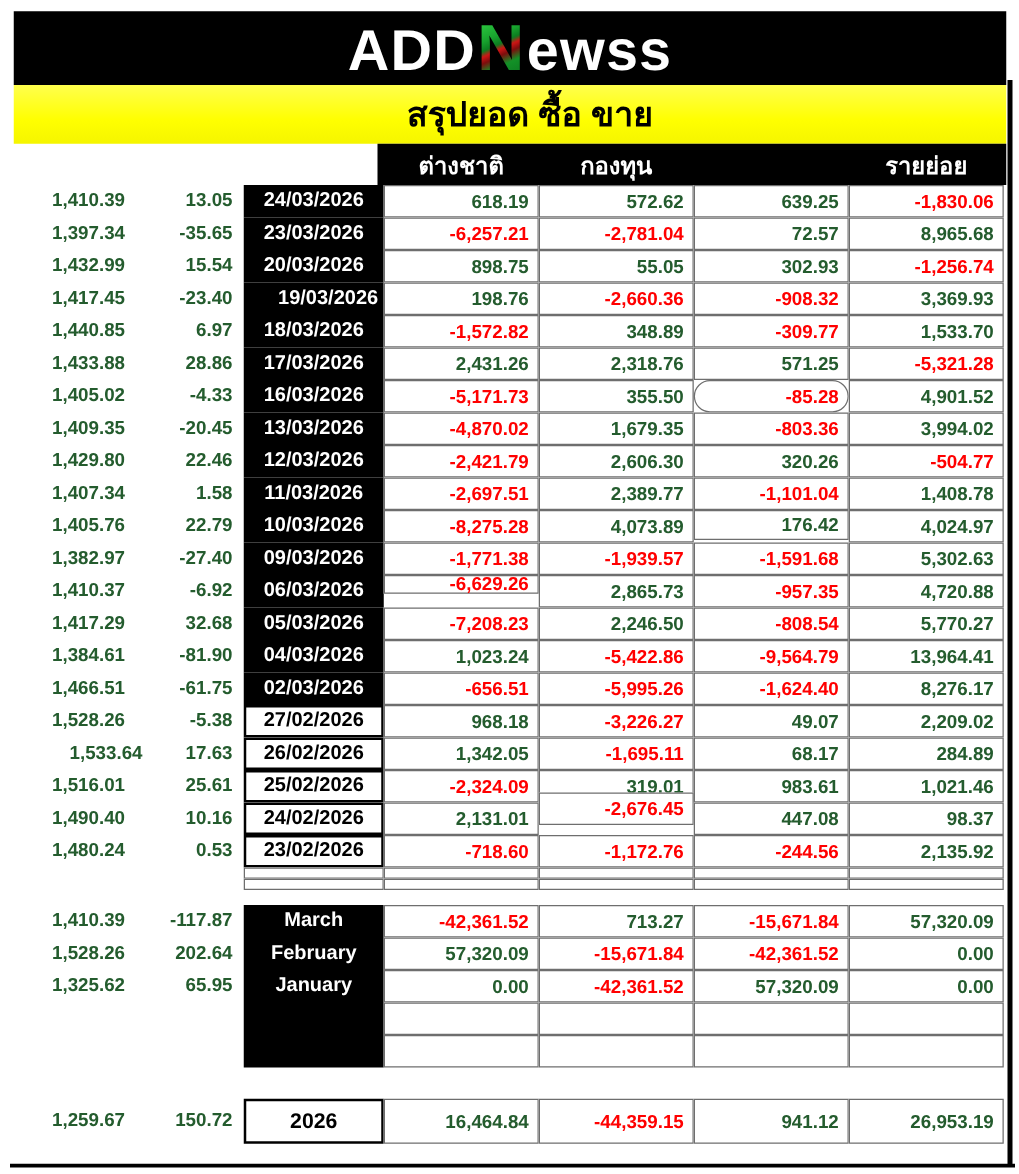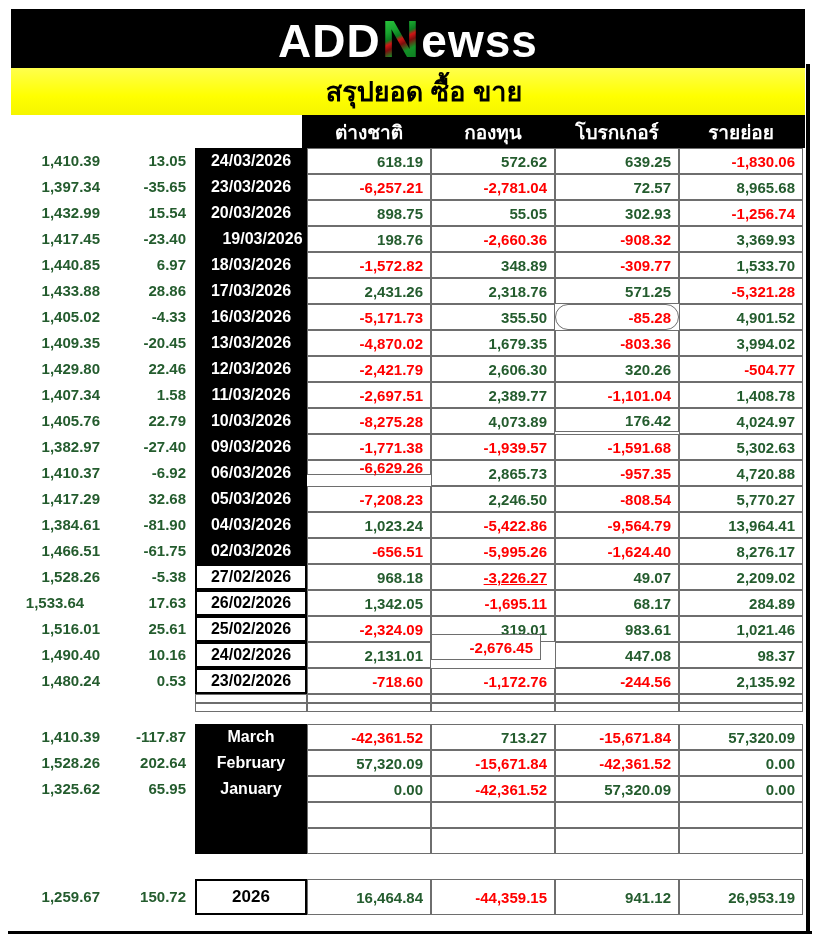--- a/index.html
+++ b/index.html
@@ -61,21 +61,20 @@
     <span class="logo-text"><span>ADD</span><span class="logo-n">N</span><span>ewss</span></span>
   </div>
 
   <div class="title-bar">
     <span class="title-text">สรุปยอด ซื้อ ขาย</span>
   </div>
 
   <div class="col-header-band"></div>
   <span class="col-header" style="left:307px">ต่างชาติ</span>
   <span class="col-header" style="left:431px">กองทุน</span>
-  <span class="col-header" style="left:555px">โบรกเกอร์</span>
   <span class="col-header" style="left:679px">รายย่อย</span>
 
   <div id="rows-area">
       <div class="freecell pos" style="left: 10px; top: 148px; width: 90px; height: 26px; line-height: 26px;">1,410.39</div>
       <div class="freecell pos" style="left: 110px; top: 148px; width: 76px; height: 26px; line-height: 26px;">13.05</div>
       <div class="cell date-black" style="left: 195px; top: 148px; width: 112px; height: 26px;">24/03/2026</div>
       <div class="cell val pos" style="left: 307px; top: 148px; width: 124px; height: 26px;">618.19</div>
       <div class="cell val pos" style="left: 431px; top: 148px; width: 124px; height: 26px;">572.62</div>
       <div class="cell val pos" style="left: 555px; top: 148px; width: 124px; height: 26px;">639.25</div>
       <div class="cell val neg" style="left: 679px; top: 148px; width: 124px; height: 26px;">-1,830.06</div>
@@ -181,42 +180,42 @@
       <div class="freecell neg" style="left: 110px; top: 538px; width: 76px; height: 26px; line-height: 26px;">-61.75</div>
       <div class="cell date-black" style="left: 195px; top: 538px; width: 112px; height: 26px;">02/03/2026</div>
       <div class="cell val neg" style="left: 307px; top: 538px; width: 124px; height: 26px;">-656.51</div>
       <div class="cell val neg" style="left: 431px; top: 538px; width: 124px; height: 26px;">-5,995.26</div>
       <div class="cell val neg" style="left: 555px; top: 538px; width: 124px; height: 26px;">-1,624.40</div>
       <div class="cell val pos" style="left: 679px; top: 538px; width: 124px; height: 26px;">8,276.17</div>
       <div class="freecell pos" style="left: 10px; top: 564px; width: 90px; height: 26px; line-height: 26px;">1,528.26</div>
       <div class="freecell neg" style="left: 110px; top: 564px; width: 76px; height: 26px; line-height: 26px;">-5.38</div>
       <div class="cell date-bordered" style="left: 195px; top: 564px; width: 112px; height: 26px;">27/02/2026</div>
       <div class="cell val pos" style="left: 307px; top: 564px; width: 124px; height: 26px;">968.18</div>
-      <div class="cell val neg" style="left: 431px; top: 564px; width: 124px; height: 26px; text-decoration: underline;">-3,226.27</div>
+      <div class="cell val neg" style="left: 431px; top: 564px; width: 124px; height: 26px;">-3,226.27</div>
       <div class="cell val pos" style="left: 555px; top: 564px; width: 124px; height: 26px;">49.07</div>
       <div class="cell val pos" style="left: 679px; top: 564px; width: 124px; height: 26px;">2,209.02</div>
-      <div class="freecell pos" style="left: 10px; top: 590px; width: 90px; height: 26px; line-height: 26px; text-align: center;">1,533.64</div>
+      <div class="freecell pos" style="left: 24px; top: 590px; width: 90px; height: 26px; line-height: 26px;">1,533.64</div>
       <div class="freecell pos" style="left: 110px; top: 590px; width: 76px; height: 26px; line-height: 26px;">17.63</div>
       <div class="cell date-bordered" style="left: 195px; top: 590px; width: 112px; height: 26px;">26/02/2026</div>
       <div class="cell val pos" style="left: 307px; top: 590px; width: 124px; height: 26px;">1,342.05</div>
       <div class="cell val neg" style="left: 431px; top: 590px; width: 124px; height: 26px;">-1,695.11</div>
       <div class="cell val pos" style="left: 555px; top: 590px; width: 124px; height: 26px;">68.17</div>
       <div class="cell val pos" style="left: 679px; top: 590px; width: 124px; height: 26px;">284.89</div>
       <div class="freecell pos" style="left: 10px; top: 616px; width: 90px; height: 26px; line-height: 26px;">1,516.01</div>
       <div class="freecell pos" style="left: 110px; top: 616px; width: 76px; height: 26px; line-height: 26px;">25.61</div>
       <div class="cell date-bordered" style="left: 195px; top: 616px; width: 112px; height: 26px;">25/02/2026</div>
       <div class="cell val neg" style="left: 307px; top: 616px; width: 124px; height: 26px;">-2,324.09</div>
       <div class="cell val pos" style="left: 431px; top: 616px; width: 124px; height: 26px;">319.01</div>
       <div class="cell val pos" style="left: 555px; top: 616px; width: 124px; height: 26px;">983.61</div>
       <div class="cell val pos" style="left: 679px; top: 616px; width: 124px; height: 26px;">1,021.46</div>
       <div class="freecell pos" style="left: 10px; top: 642px; width: 90px; height: 26px; line-height: 26px;">1,490.40</div>
       <div class="freecell pos" style="left: 110px; top: 642px; width: 76px; height: 26px; line-height: 26px;">10.16</div>
       <div class="cell date-bordered" style="left: 195px; top: 642px; width: 112px; height: 26px;">24/02/2026</div>
       <div class="cell val pos" style="left: 307px; top: 642px; width: 124px; height: 26px;">2,131.01</div>
-      <div class="cell val neg" style="left: 431px; top: 634px; width: 110px; height: 26px;">-2,676.45</div>
+      <div class="cell val neg" style="left: 431px; top: 634px; width: 124px; height: 26px;">-2,676.45</div>
       <div class="cell val pos" style="left: 555px; top: 642px; width: 124px; height: 26px; padding-left: 48px;">447.08</div>
       <div class="cell val pos" style="left: 679px; top: 642px; width: 124px; height: 26px;">98.37</div>
       <div class="freecell pos" style="left: 10px; top: 668px; width: 90px; height: 26px; line-height: 26px;">1,480.24</div>
       <div class="freecell pos" style="left: 110px; top: 668px; width: 76px; height: 26px; line-height: 26px;">0.53</div>
       <div class="cell date-bordered" style="left: 195px; top: 668px; width: 112px; height: 26px;">23/02/2026</div>
       <div class="cell val neg" style="left: 307px; top: 668px; width: 124px; height: 26px;">-718.60</div>
       <div class="cell val neg" style="left: 431px; top: 668px; width: 124px; height: 26px;">-1,172.76</div>
       <div class="cell val neg" style="left: 555px; top: 668px; width: 124px; height: 26px;">-244.56</div>
       <div class="cell val pos" style="left: 679px; top: 668px; width: 124px; height: 26px;">2,135.92</div>
       <div class="cell" style="left: 195px; top: 694px; width: 112px; height: 9px;"></div>

